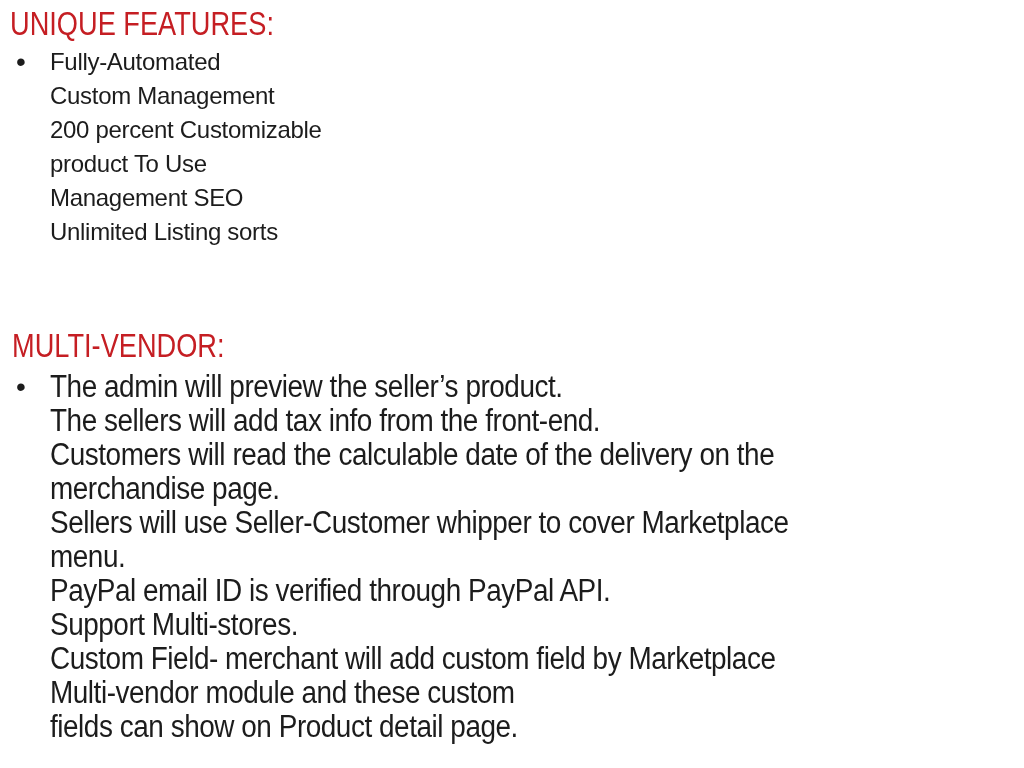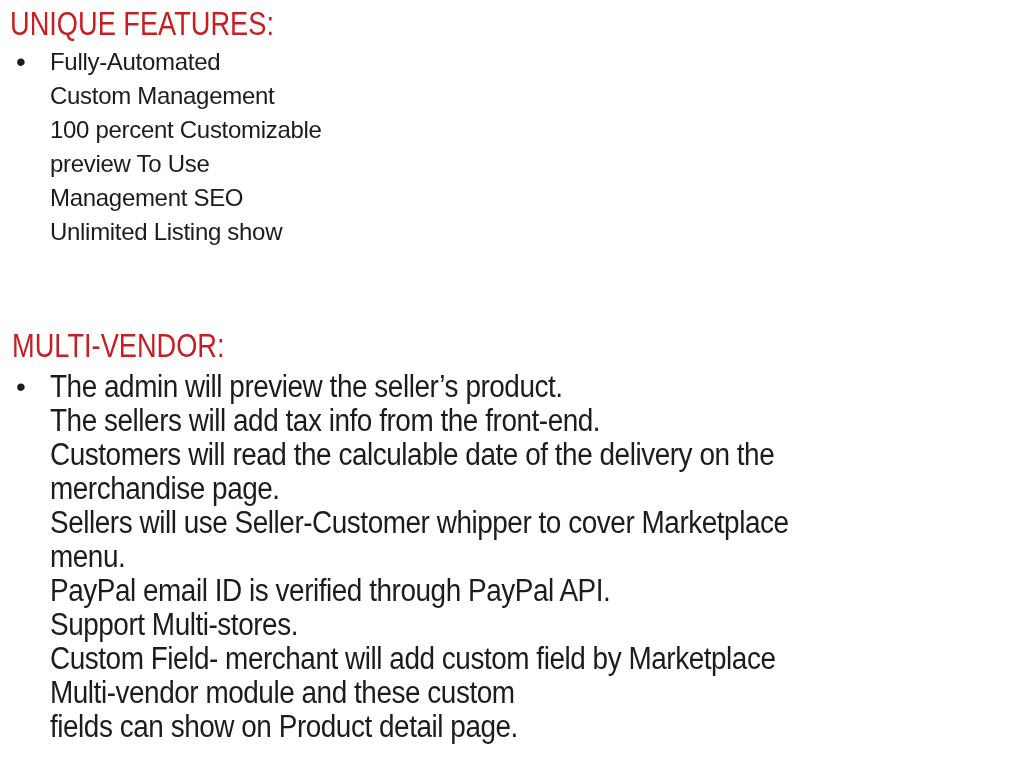--- a/index.html
+++ b/index.html
@@ -59,24 +59,24 @@
 
 <div class="slide">
 
   <div class="sec-heading" style="left:10px; top:3px;">UNIQUE FEATURES:</div>
 
   <div class="bullet-block" style="top:45px;">
     <span class="bullet-marker">•</span>
     <div class="lines lines-normal">
       <div class="line">Fully-Automated</div>
       <div class="line">Custom Management</div>
-      <div class="line">100 percent Customizable</div>
-      <div class="line">preview To Use</div>
+      <div class="line">200 percent Customizable</div>
+      <div class="line">product To Use</div>
       <div class="line">Management SEO</div>
-      <div class="line">Unlimited Listing show</div>
+      <div class="line">Unlimited Listing sorts</div>
     </div>
   </div>
 
   <div class="sec-heading" style="left:12px; top:325px;">MULTI-VENDOR:</div>
 
   <div class="bullet-block" style="top:370px;">
     <span class="bullet-marker">•</span>
     <div class="lines lines-condensed">
       <div class="line">The admin will preview the seller’s product.</div>
       <div class="line">The sellers will add tax info from the front-end.</div>

